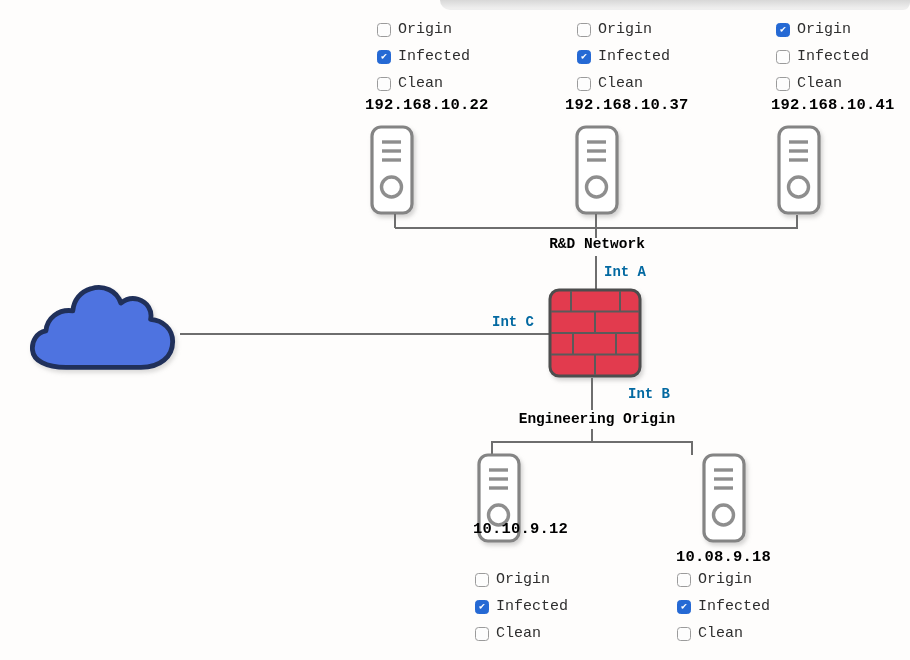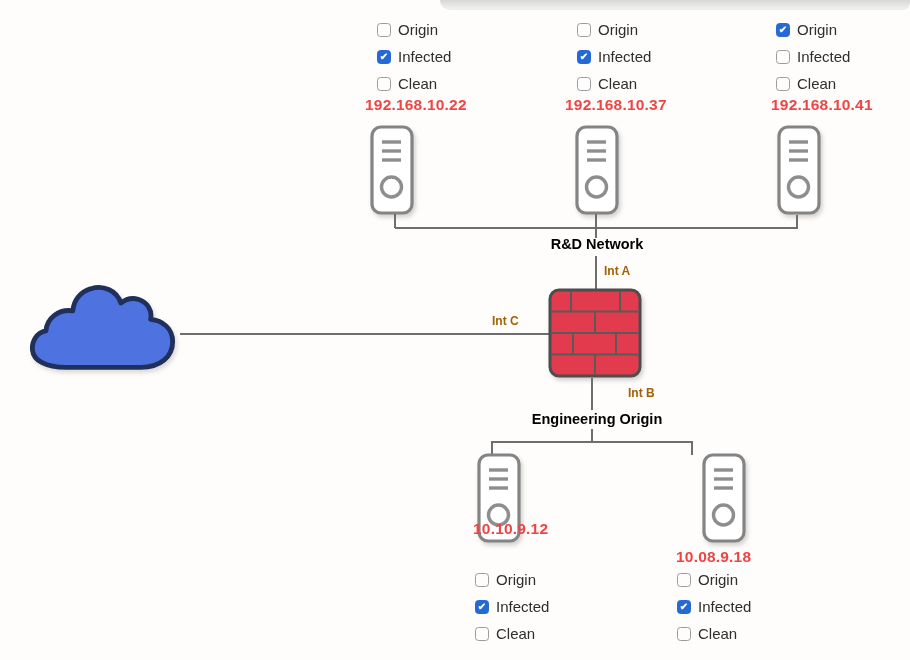--- a/index.html
+++ b/index.html
@@ -1,21 +1,21 @@
 <!DOCTYPE html>
 <html style="--checkbox-checked: #2569d4; --firewall-brick: #e23b4e; --firewall-mortar: #5a5a5a; --firewall-border: #4d4d4d; --cloud-fill: #4e73e0; --cloud-border: #20305a; --line: #6e6e6e; --icon-gray: #8b8b8b;"><head>
 <meta charset="utf-8">
 <style>
   html,body{margin:0;padding:0;}
   body{
     width:910px;height:660px;position:relative;overflow:hidden;
     background:#fefdfc;
     font-family:"Liberation Sans", sans-serif;
   }
-  .stage{position:absolute;left:0;top:0;width:762px;height:660px;}
+  .stage{position:absolute;left:0;top:0;width:762px;height:660px;font-family:Liberation Mono, monospace;}
   .scan-band{
     position:absolute;left:440px;top:0;width:470px;height:10px;
     background:linear-gradient(180deg,#cbcbcb 0%,#e9e9e9 80%);
     border-radius:0 0 10px 14px;opacity:.75;
   }
   .line{position:absolute;background:var(--line,#6e6e6e);}
   .cb-group{position:absolute;}
   .cb-row{display:flex;align-items:center;gap:7px;height:16px;margin-bottom:11px;}
   .cb{
     width:14px;height:14px;box-sizing:border-box;flex:0 0 auto;
@@ -23,29 +23,29 @@
     position:relative;
   }
   .cb.checked{background:var(--checkbox-checked,#2569d4);border-color:var(--checkbox-checked,#2569d4);}
   .cb.checked::after{
     content:"✔";position:absolute;left:50%;top:50%;
     transform:translate(-50%,-54%);
     color:#ffffff;font-size:10px;font-weight:700;line-height:1;
   }
   .cb-label{font-size:15px;color:#2e2e2e;line-height:16px;white-space:nowrap;}
   .ip{
-    position:absolute;font-weight:700;font-size:15.5px;color:#ef4444;
+    position:absolute;font-weight:700;font-size:15.5px;color:#000000;
     letter-spacing:.2px;white-space:nowrap;
   }
   .netlabel{
     position:absolute;font-weight:700;font-size:14.5px;color:#000000;
     transform:translateX(-50%);white-space:nowrap;
   }
   .intlabel{
-    position:absolute;font-weight:700;font-size:12px;color:#a16207;white-space:nowrap;
+    position:absolute;font-weight:700;font-size:14px;color:#0369a1;white-space:nowrap;
   }
   .server-svg{position:absolute;width:44px;height:90px;filter:drop-shadow(2px 3px 2px rgba(110,110,110,.30));}
   .firewall-svg{position:absolute;left:548px;top:288px;width:94px;height:90px;filter:drop-shadow(2px 3px 2px rgba(110,110,110,.30));}
   .cloud-svg{position:absolute;left:27px;top:281px;width:155px;height:96px;filter:drop-shadow(2px 3px 2px rgba(110,110,110,.25));}
 </style>
 </head>
 <body>
 
 <div class="stage">
 

